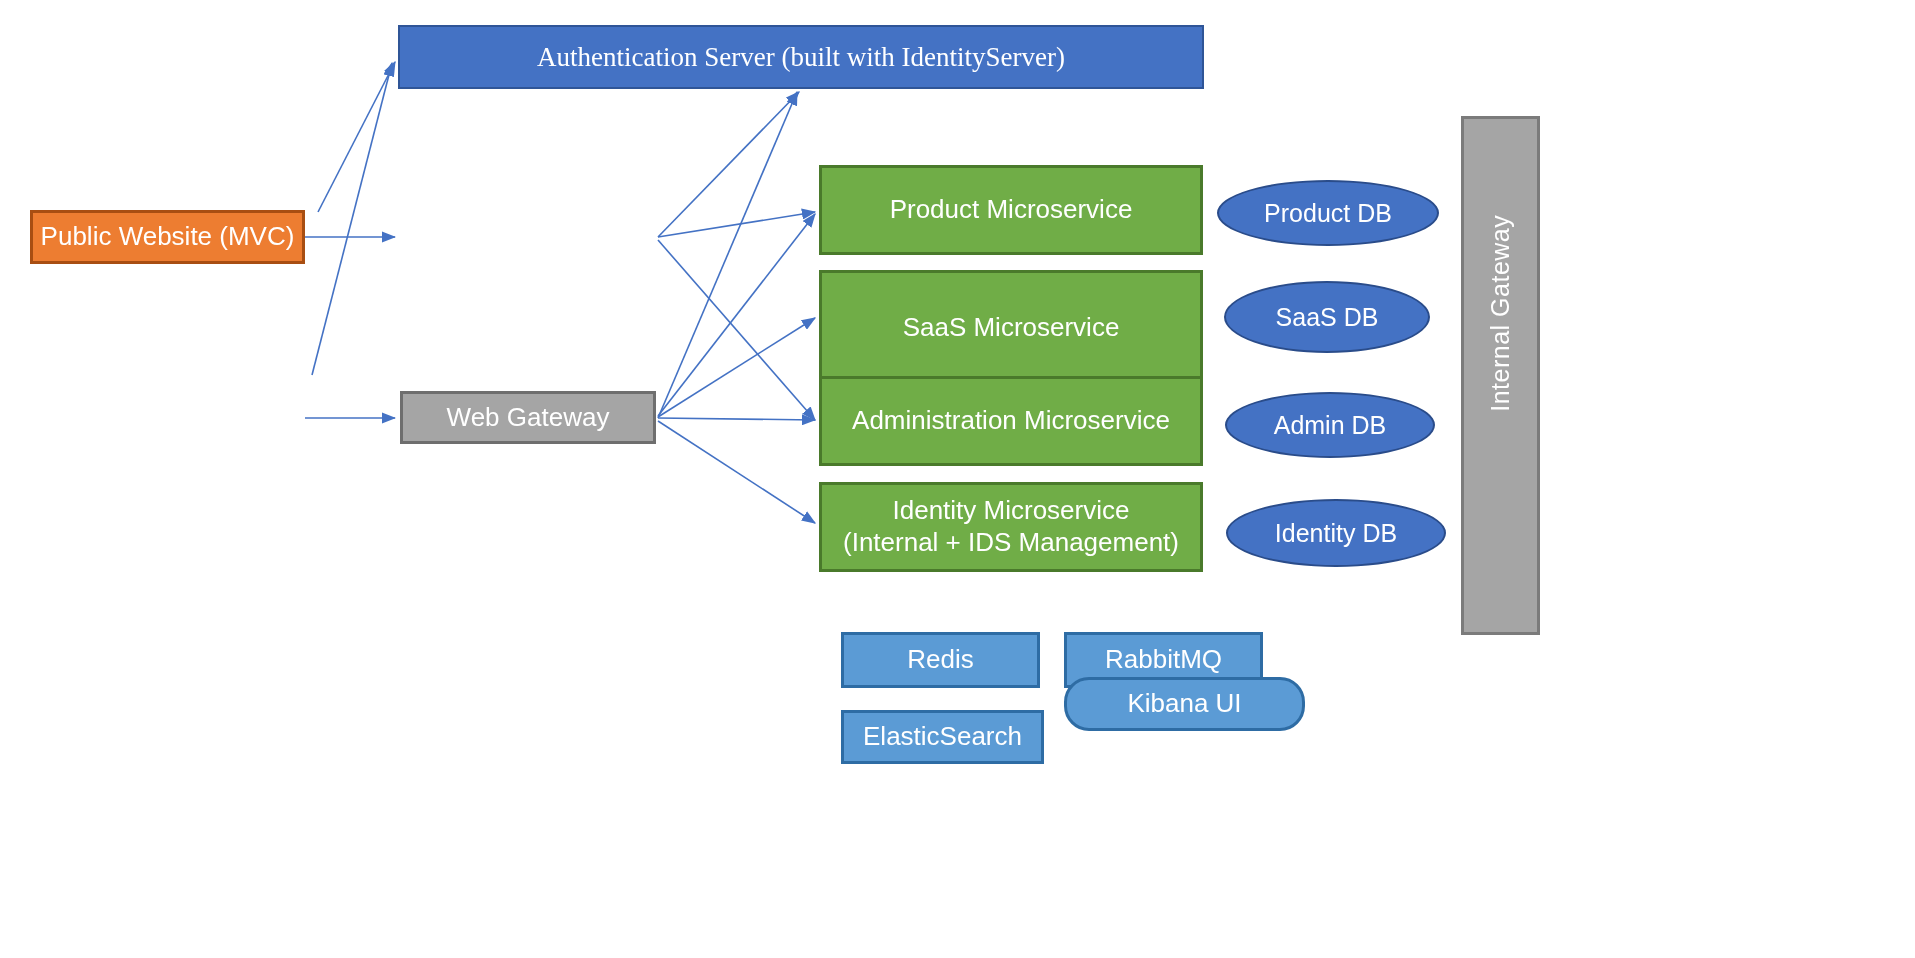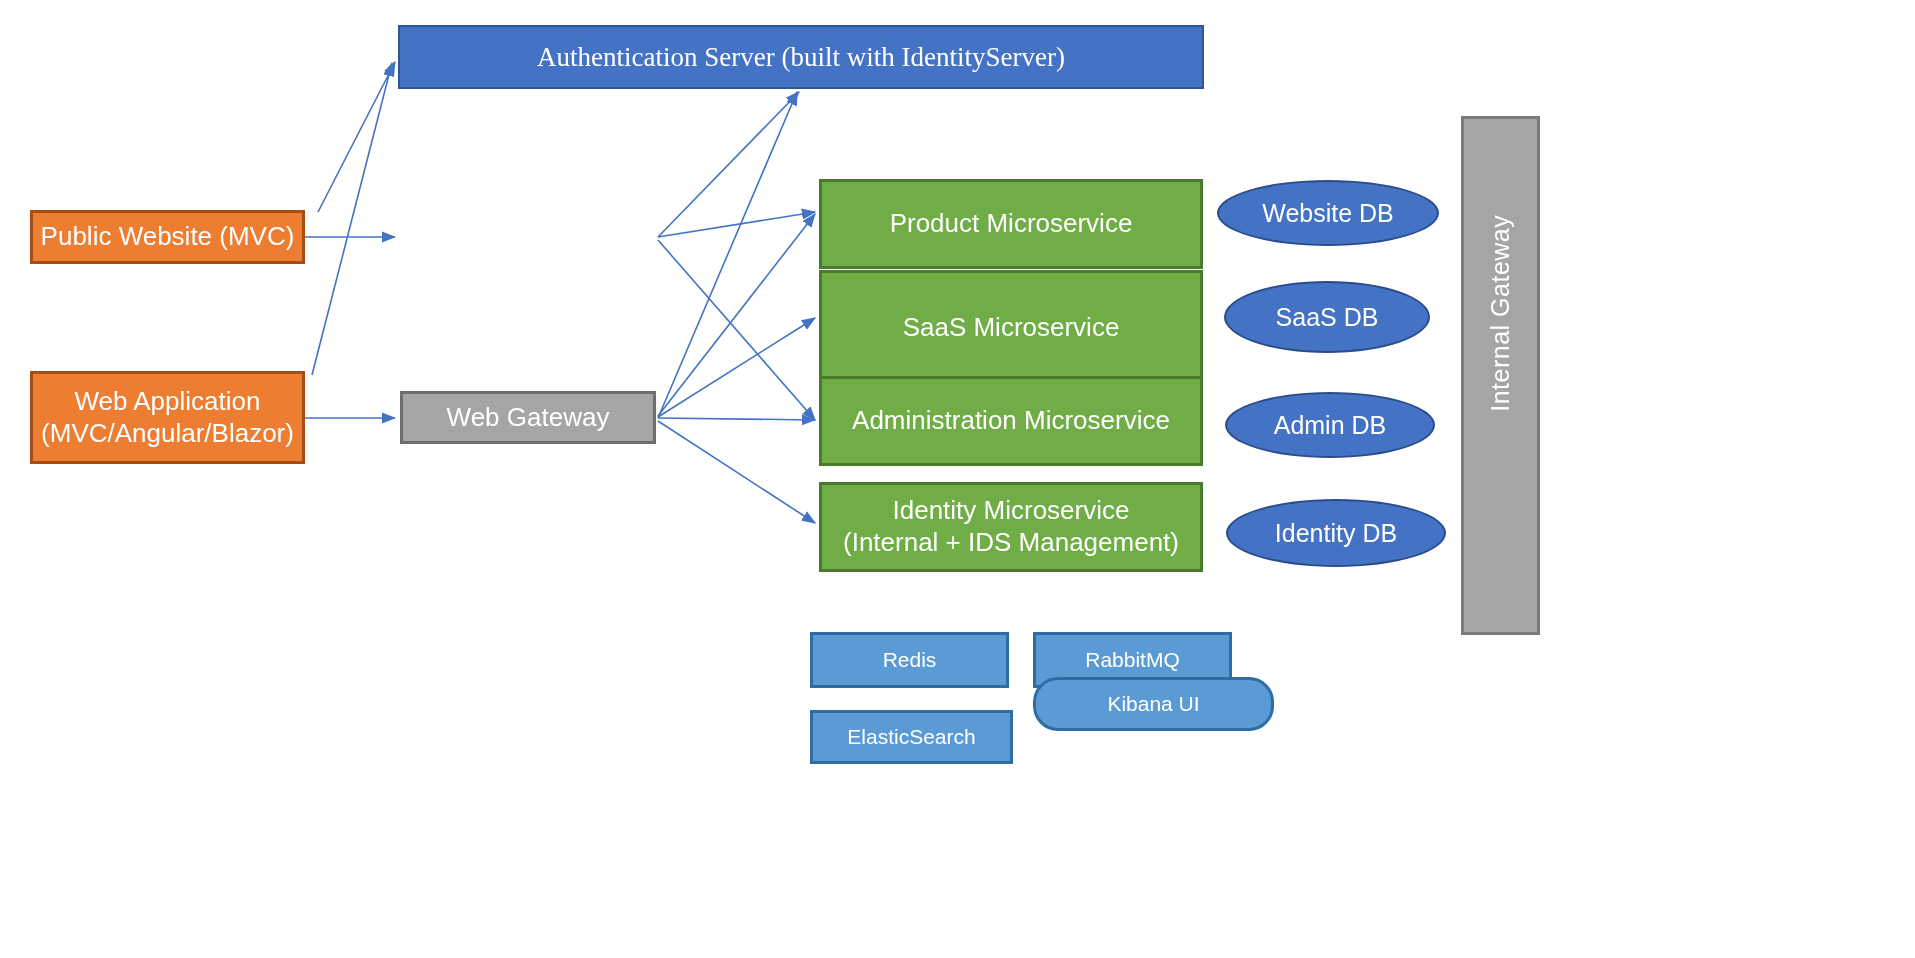--- a/index.html
+++ b/index.html
@@ -60,21 +60,22 @@
   
   .n-service {
     background: #70AD47;
     border: 3px solid #4A7A2B;
     font-size: 26px;
   }
   
   .n-infra {
     background: #5B9BD5;
     border: 3px solid #2E6CA4;
-    font-size: 21px;
+    font-size: 26px;
+    margin-left: 31px;
   }
   
   .n-db {
     background: #4472C4;
     border: 2px solid #2A4C8A;
     border-radius: 50%;
     font-size: 25px;
   }
   
   .n-vbar {
@@ -116,53 +117,47 @@
   </svg>
 
   <div class="node n-auth" style="left:398px; top:25px; width:806px; height:64px;">
     <span class="lbl">Authentication Server (built with IdentityServer)</span>
   </div>
 
   <div class="node n-client" style="left:30px; top:210px; width:275px; height:54px;">
     <span class="lbl">Public Website (MVC)</span>
   </div>
 
-  <div class="node n-client" style="left:30px; top:371px; width:275px; height:93px;">
-    <span class="lbl">
-      <span>Web Application</span>
-      <span class="l2">(MVC/Angular/Blazor)</span>
-    </span>
-  </div>
 
 
   <div class="node n-gateway" style="left:400px; top:391px; width:256px; height:53px;">
     <span class="lbl">Web Gateway</span>
   </div>
 
-  <div class="node n-service" style="left:819px; top:165px; width:384px; height:90px;margin-top:14px;">
+  <div class="node n-service" style="left:819px; top:165px; width:384px; height:90px;">
     <span class="lbl">Product Microservice</span>
   </div>
 
   <div class="node n-service" style="left:819px; top:270px; width:384px; height:115px;">
     <span class="lbl">SaaS Microservice</span>
   </div>
 
   <div class="node n-service" style="left:819px; top:376px; width:384px; height:90px;">
     <span class="lbl">Administration Microservice</span>
   </div>
 
   <div class="node n-service" style="left:819px; top:482px; width:384px; height:90px;">
     <span class="lbl">
       <span>Identity Microservice</span>
       <span class="l2">(Internal + IDS Management)</span>
     </span>
   </div>
 
   <div class="node n-db" style="left:1217px; top:180px; width:222px; height:66px;">
-    <span class="lbl">Website DB</span>
+    <span class="lbl">Product DB</span>
   </div>
 
   <div class="node n-db" style="left:1224px; top:281px; width:206px; height:72px;">
     <span class="lbl">SaaS DB</span>
   </div>
 
   <div class="node n-db" style="left:1225px; top:392px; width:210px; height:66px;">
     <span class="lbl">Admin DB</span>
   </div>
 

